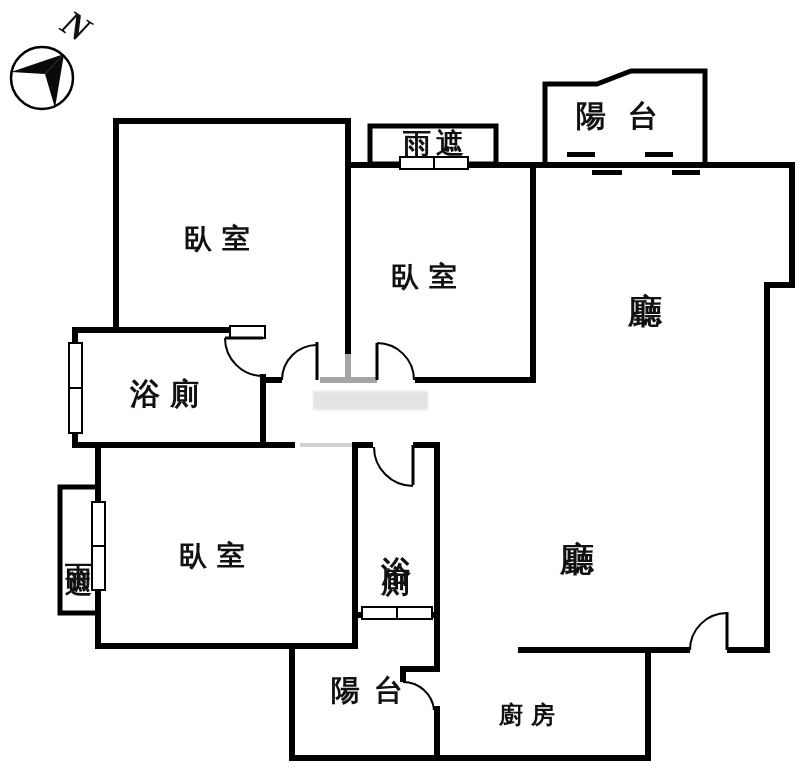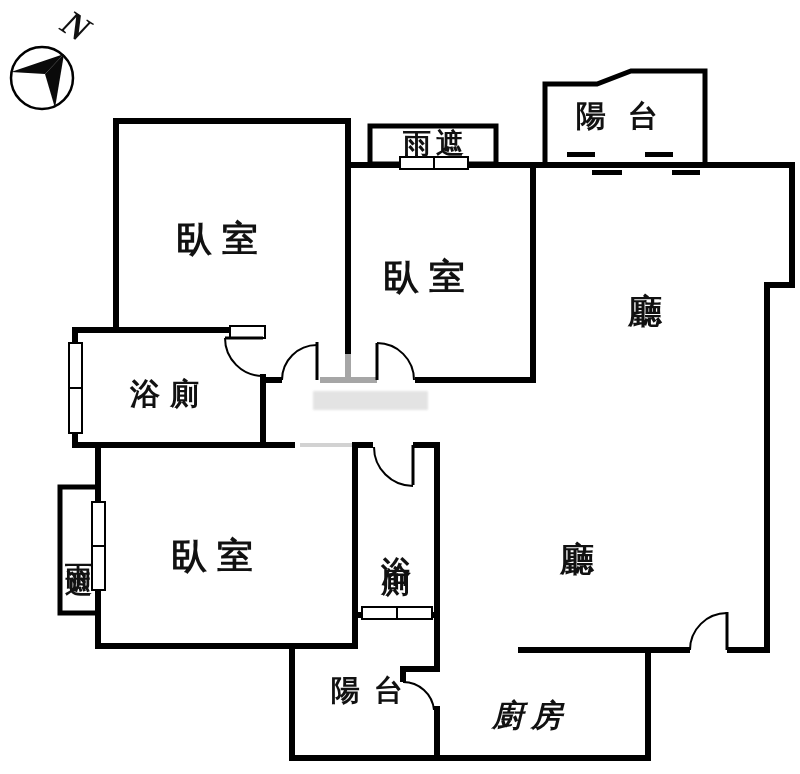--- a/index.html
+++ b/index.html
@@ -2,25 +2,25 @@
 <html><head>
 <meta charset="utf-8">
 <style>
   html,body{margin:0;padding:0;background:#ffffff;}
   #plan{position:relative;width:800px;height:774px;background:#fff;overflow:hidden;
         font-family:"Liberation Serif","DejaVu Serif",serif;}
   #plan svg{position:absolute;left:0;top:0;}
   .lbl{position:absolute;transform:translate(-50%,-50%);color:#111;white-space:nowrap;
        font-weight:bold;line-height:1;user-select:none;}
   .lbl.v{writing-mode:vertical-rl;text-orientation:upright;transform:translate(-50%,-50%);}
-  .room{font-size:36px;letter-spacing:10px;}
+  .room{font-size:28px;letter-spacing:10px;}
   .room1char{font-size:34px;letter-spacing:0;}
   .bath{font-size:30px;letter-spacing:10px;}
   .bathv{font-size:30px;letter-spacing:8px;}
-  .kitchen{font-size:31px;letter-spacing:8px;font-style:italic;}
+  .kitchen{font-size:24px;letter-spacing:8px;}
   .balctop{font-size:30px;letter-spacing:22px;}
   .balcbot{font-size:29px;letter-spacing:14px;}
   .raintop{font-size:28px;letter-spacing:5px;}
   .rainv{font-size:27px;letter-spacing:4px;}
   .north{position:absolute;left:76px;top:26px;transform:translate(-50%,-50%) rotate(33deg);
          font-size:36px;font-style:italic;font-weight:bold;color:#111;}
   .smudge{position:absolute;background:#c2c2c2;opacity:.45;filter:blur(1px);}
 </style>
 </head>
 <body>

